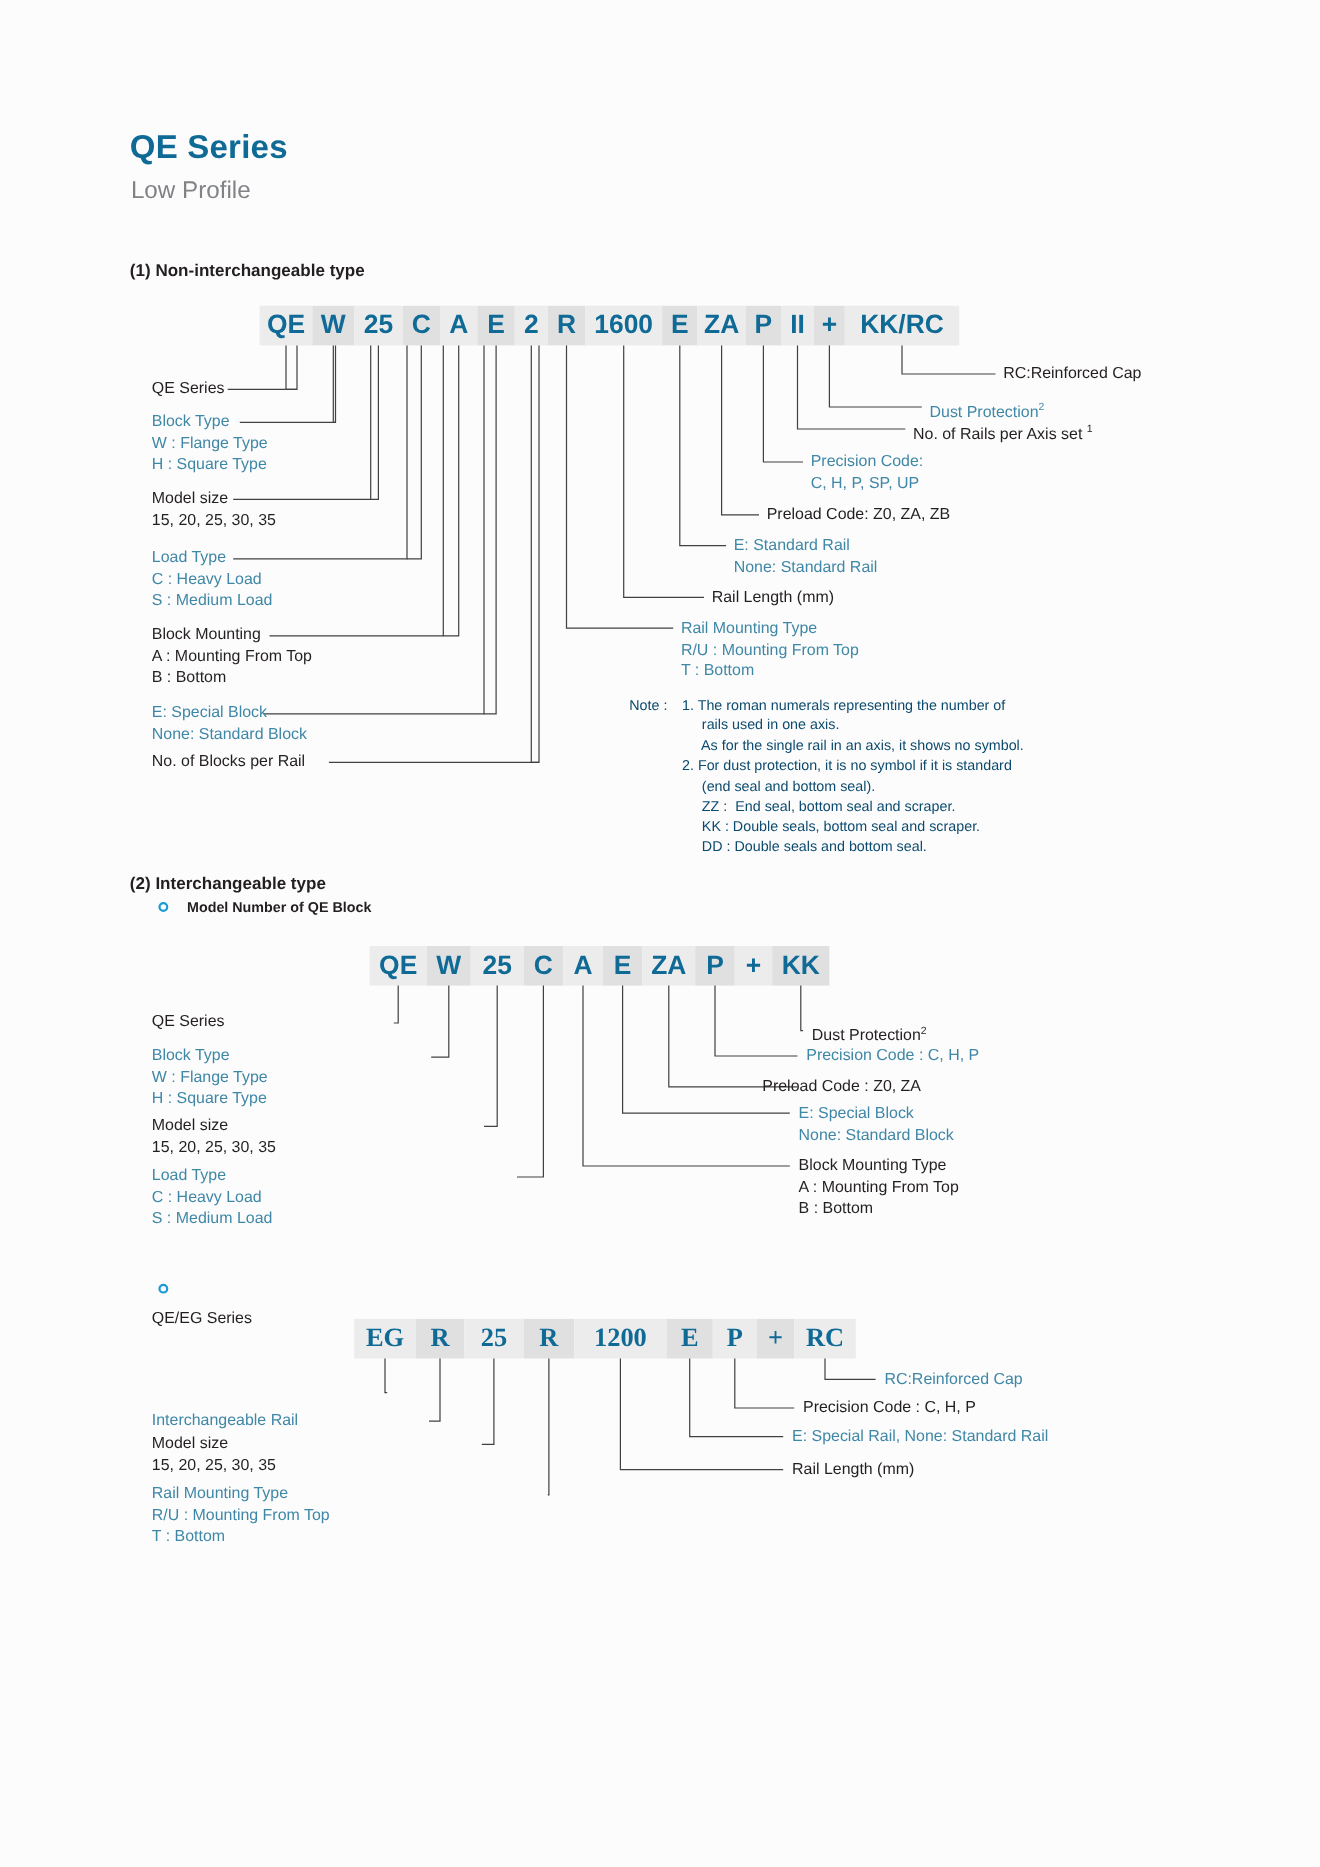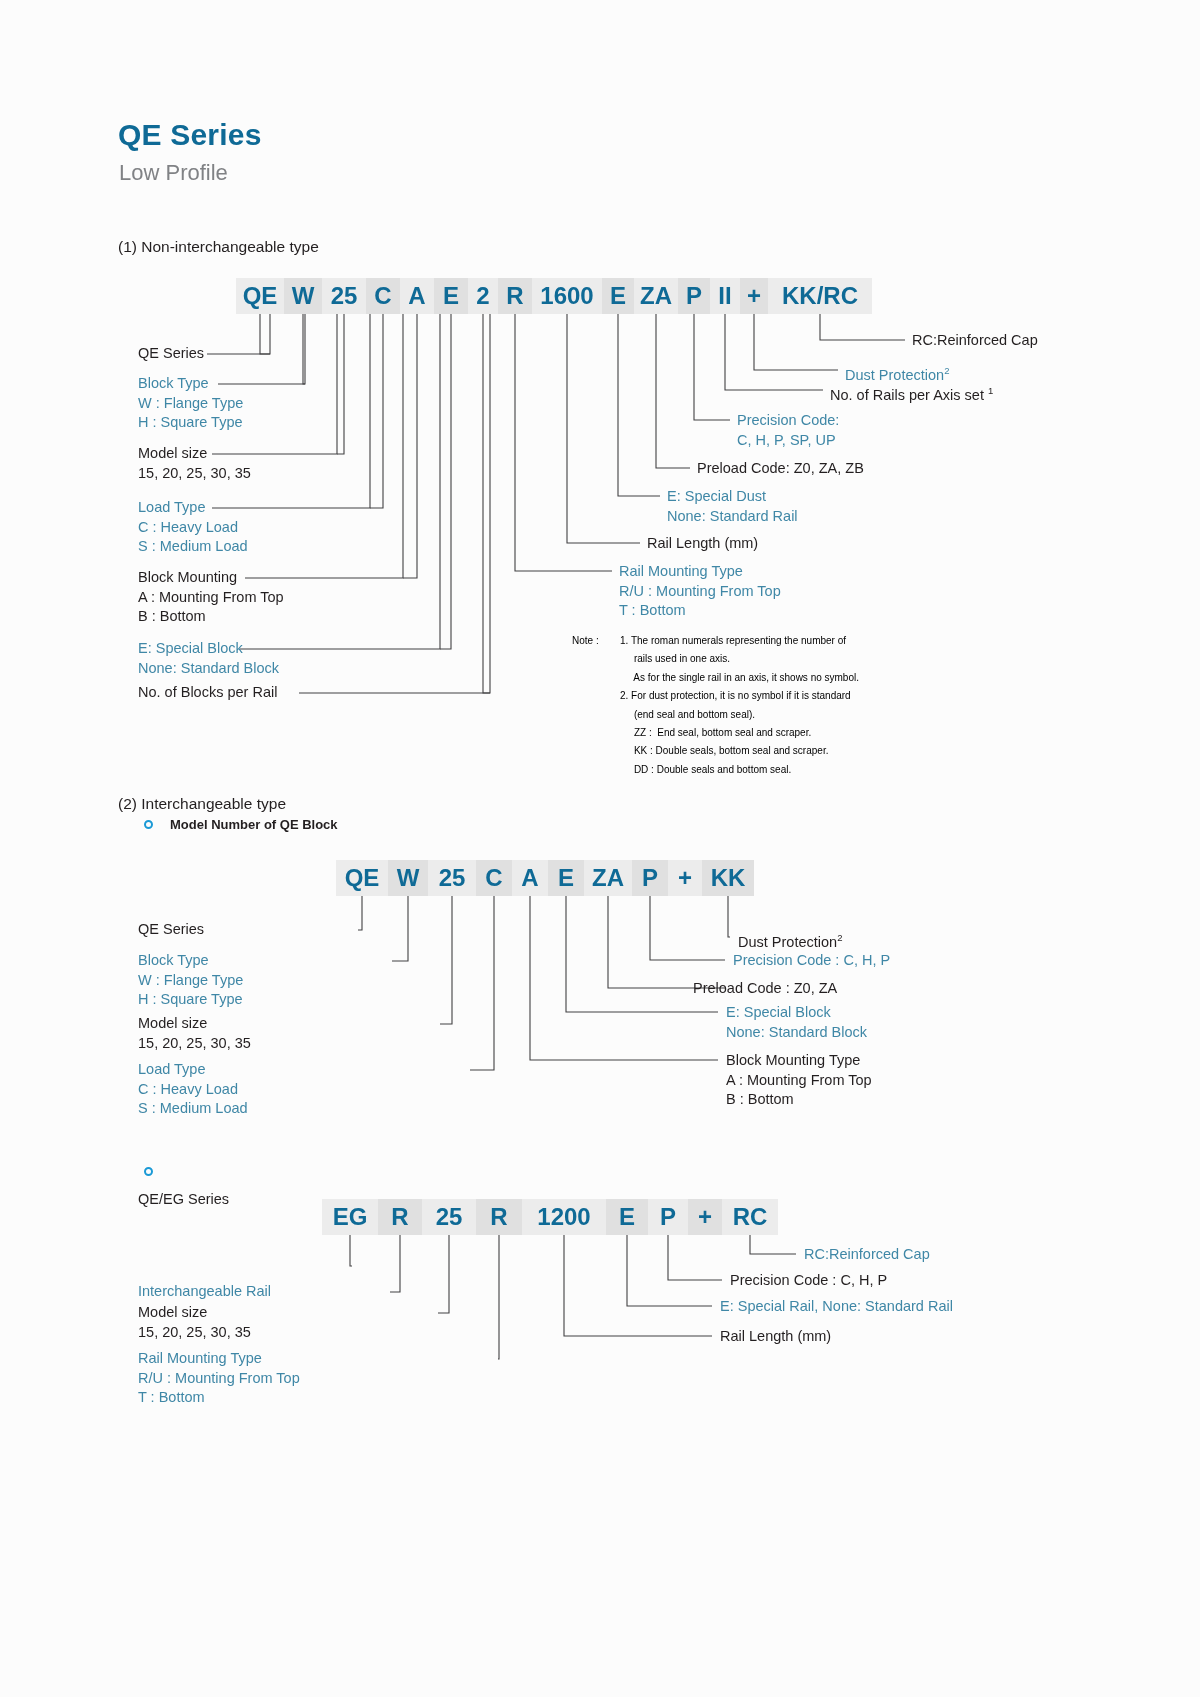--- a/index.html
+++ b/index.html
@@ -16,21 +16,21 @@
   
   .title{
     position:absolute; left:118px; top:118px;
     font-size:30px; font-weight:bold; color:#0f6a96; letter-spacing:.2px;
   }
   .subtitle{
     position:absolute; left:119px; top:160px;
     font-size:22px; color:#808285; font-weight:normal;
   }
   .sec-head{
-    position:absolute; font-size:15.5px; font-weight:normal; color:#231f20;
+    position:absolute; font-size:15.5px; font-weight:bold; color:#231f20;
   }
   .sub-head{
     position:absolute; font-size:13px; font-weight:bold; color:#231f20;
   }
   .bullet-ring{
     position:absolute; width:9px;height:9px;border-radius:50%;
     border:2.2px solid #1b9ad6; box-sizing:border-box;
   }
 
   
@@ -43,35 +43,35 @@
   .seg.b{background:#e0e0e0;}
 
   
   #bar1{left:236px; top:278px; height:36px;}
   #bar1 .seg{font-size:24px; padding:0 7px;}
   
   #bar2{left:336px; top:860px; height:36px;}
   #bar2 .seg{font-size:24px; padding:0 8px;}
   
   #bar3{left:322px; top:1199px; height:36px;}
-  #bar3 .seg{font-size:24px; padding:12px 9px;}
+  #bar3 .seg{font-size:24px; padding:12px 9px;font-family:Liberation Serif, serif;}
 
   
   svg.lines{position:absolute; left:0; top:0; width:1200px; height:1697px; pointer-events:none;}
   svg.lines path, svg.lines line{stroke:#414042; stroke-width:1.1px; fill:none;}
 
   
   .lbl{position:absolute; font-size:14.5px; line-height:19.5px; white-space:pre;}
   .lbl.dark{color:#231f20;}
   .lbl.blue{color:#3f87a6;}
   .lbl sup{font-size:9.5px; vertical-align:super;}
 
   .note{
-    position:absolute; font-size:10px; line-height:18.4px;
-    color:#000000; white-space:pre;
+    position:absolute; font-size:13px; line-height:18.4px;
+    color:#0c4a6e; white-space:pre;
   }
 </style>
 </head>
 <body>
 
 <div class="page">
 
   <div class="title">QE Series</div>
   <div class="subtitle">Low Profile</div>
 
@@ -175,21 +175,21 @@
       <div class="lbl dark" style="left: 138px; top: 444px;"><div>Model size</div><div>15, 20, 25, 30, 35</div></div>
       <div class="lbl blue" style="left: 138px; top: 498px;"><div>Load Type</div><div>C : Heavy Load</div><div>S : Medium Load</div></div>
       <div class="lbl dark" style="left: 138px; top: 568px;"><div>Block Mounting</div><div>A : Mounting From Top</div><div>B : Bottom</div></div>
       <div class="lbl blue" style="left: 138px; top: 639px;"><div>E: Special Block</div><div>None: Standard Block</div></div>
       <div class="lbl dark" style="left: 138px; top: 683px;"><div>No. of Blocks per Rail</div></div>
       <div class="lbl dark" style="left: 912px; top: 331px;"><div>RC:Reinforced Cap</div></div>
       <div class="lbl blue" style="left: 845px; top: 361px;"><div>Dust Protection<sup>2</sup></div></div>
       <div class="lbl dark" style="left: 830px; top: 381px;"><div>No. of Rails per Axis set <sup>1</sup></div></div>
       <div class="lbl blue" style="left: 737px; top: 411px;"><div>Precision Code:</div><div>C, H, P, SP, UP</div></div>
       <div class="lbl dark" style="left: 697px; top: 459px;"><div>Preload Code: Z0, ZA, ZB</div></div>
-      <div class="lbl blue" style="left: 667px; top: 487px;"><div>E: Special Dust</div><div>None: Standard Rail</div></div>
+      <div class="lbl blue" style="left: 667px; top: 487px;"><div>E: Standard Rail</div><div>None: Standard Rail</div></div>
       <div class="lbl dark" style="left: 647px; top: 534px;"><div>Rail Length (mm)</div></div>
       <div class="lbl blue" style="left: 619px; top: 562px;"><div>Rail Mounting Type</div><div>R/U : Mounting From Top</div><div>T : Bottom</div></div>
       <div class="lbl dark" style="left: 138px; top: 920px;"><div>QE Series</div></div>
       <div class="lbl blue" style="left: 138px; top: 951px;"><div>Block Type</div><div>W : Flange Type</div><div>H : Square Type</div></div>
       <div class="lbl dark" style="left: 138px; top: 1014px;"><div>Model size</div><div>15, 20, 25, 30, 35</div></div>
       <div class="lbl blue" style="left: 138px; top: 1060px;"><div>Load Type</div><div>C : Heavy Load</div><div>S : Medium Load</div></div>
       <div class="lbl dark" style="left: 738px; top: 928px;"><div>Dust Protection<sup>2</sup></div></div>
       <div class="lbl blue" style="left: 733px; top: 951px;"><div>Precision Code : C, H, P</div></div>
       <div class="lbl dark" style="left: 693px; top: 979px;"><div>Preload Code : Z0, ZA</div></div>
       <div class="lbl blue" style="left: 726px; top: 1003px;"><div>E: Special Block</div><div>None: Standard Block</div></div>

